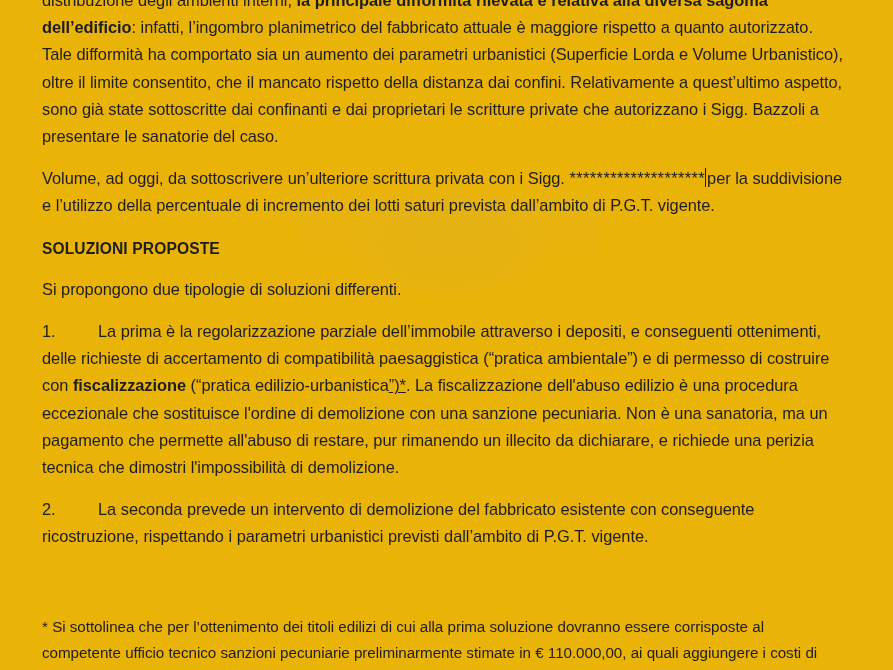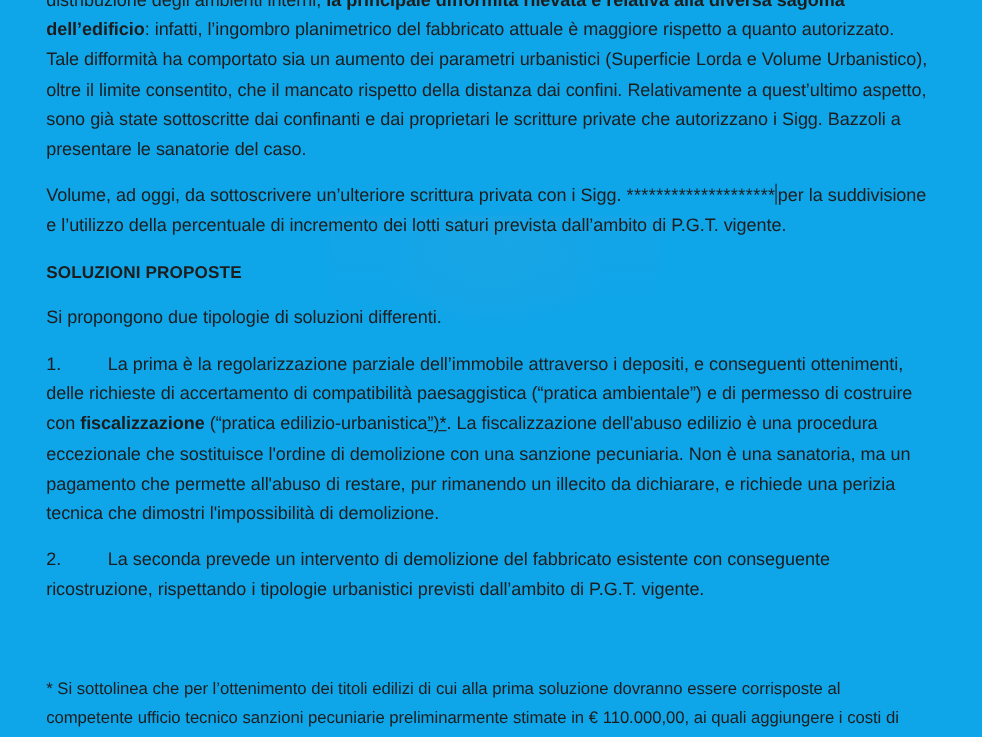--- a/index.html
+++ b/index.html
@@ -17,21 +17,21 @@
     position: relative;
   }
 
   
   #page {
     position: absolute;
     left: 0;
     top: 0;
     width: 893px;
     height: 670px;
-    background: #0ea5e9;
+    background: #eab308;
     overflow: hidden;
   }
 
   
   #doc {
     position: absolute;
     left: 42px;
     top: -13px;
     width: 805px;
   }
@@ -127,21 +127,21 @@
 
     <p class="heading">SOLUZIONI PROPOSTE</p>
 
     <p class="body-para">Si propongono due tipologie di soluzioni differenti.</p>
 
     <p class="body-para">
       <span class="num">1.</span><span>La prima è la regolarizzazione parziale dell’immobile attraverso i depositi, e conseguenti ottenimenti, delle richieste di accertamento di compatibilità paesaggistica (“pratica ambientale”) e di permesso di costruire con </span><b class="b">fiscalizzazione</b><span> (“pratica edilizio-urbanistica</span><span class="u">”)*</span><span>. La fiscalizzazione dell'abuso edilizio è una procedura eccezionale che sostituisce l'ordine di demolizione con una sanzione pecuniaria. Non è una sanatoria, ma un pagamento che permette all'abuso di restare, pur rimanendo un illecito da dichiarare, e richiede una perizia tecnica che dimostri l'impossibilità di demolizione.</span>
     </p>
 
     <p class="body-para">
-      <span class="num">2.</span><span>La seconda prevede un intervento di demolizione del fabbricato esistente con conseguente ricostruzione, rispettando i tipologie urbanistici previsti dall’ambito di P.G.T. vigente.</span>
+      <span class="num">2.</span><span>La seconda prevede un intervento di demolizione del fabbricato esistente con conseguente ricostruzione, rispettando i parametri urbanistici previsti dall’ambito di P.G.T. vigente.</span>
     </p>
 
     <div class="gap-large"></div>
 
     <div class="footnote">
       <p>* Si sottolinea che per l’ottenimento dei titoli edilizi di cui alla prima soluzione dovranno essere corrisposte al competente ufficio tecnico sanzioni pecuniarie preliminarmente stimate in € 110.000,00, ai quali aggiungere i costi di alcune preventive opere edili per il ripristino dell’altezza netta interna del piano</p>
     </div>
 
   </div>
 </div>

